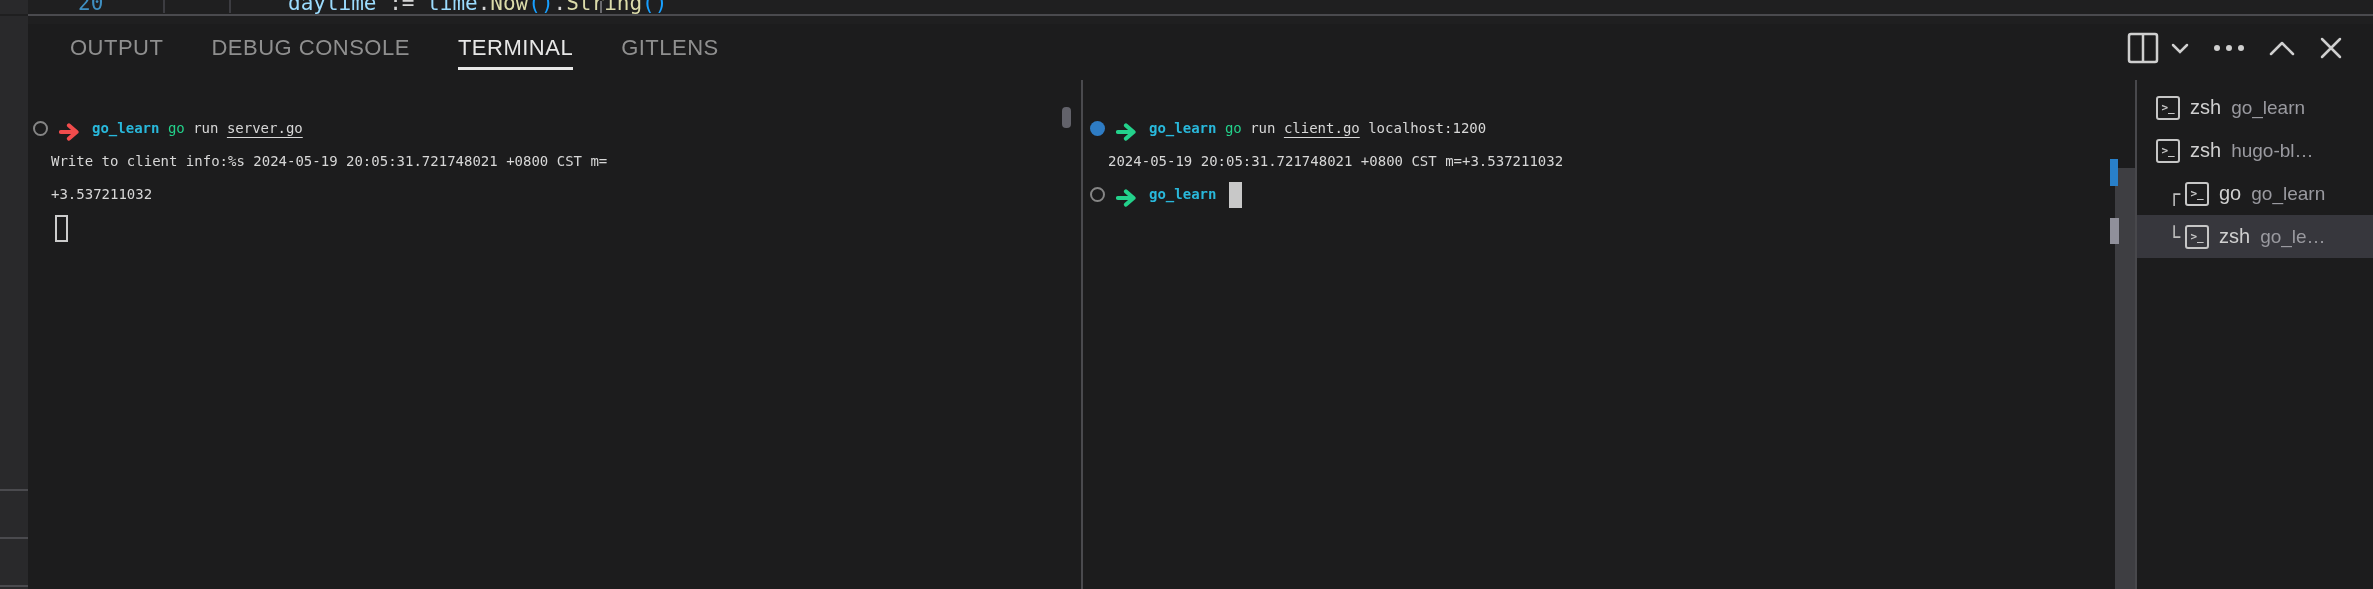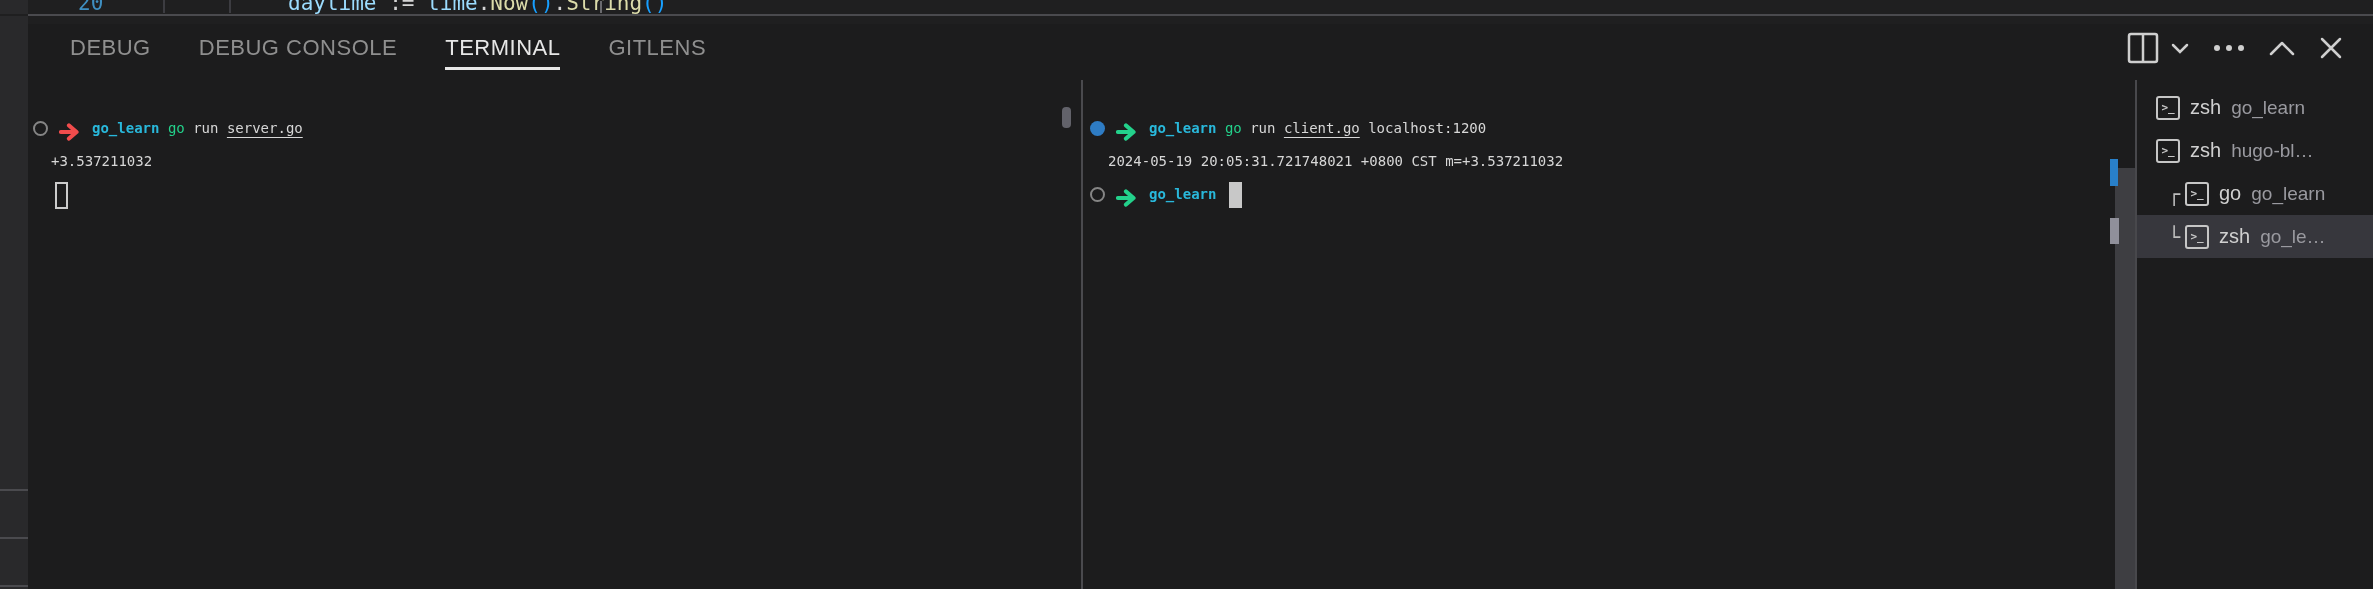--- a/index.html
+++ b/index.html
@@ -89,21 +89,21 @@
   </div>
   <div class="sash"></div>
 
   <div class="rail"></div>
   <div class="rail-line" style="top:489px"></div>
   <div class="rail-line" style="top:537px"></div>
   <div class="rail-line" style="top:585px"></div>
 
   <div class="tabbar" id="tabbar">
       <div class="tab">
-        <span>DEBUG</span>
+        <span>OUTPUT</span>
       </div>
       <div class="tab">
         <span>DEBUG CONSOLE</span>
       </div>
       <div class="tab active">
         <span>TERMINAL</span>
       </div>
       <div class="tab">
         <span>GITLENS</span>
       </div>
@@ -138,20 +138,21 @@
           <path d="M3 3 L21 21 M21 3 L3 21" fill="none" stroke="#cfcfcf" stroke-width="2.5" stroke-linecap="round"></path>
         </svg>
     </span>
   </div>
 
   <div class="term-area">
     <div class="pane pane-left" id="pane-left">
         <div class="tline command"><span class="deco hollow"></span><span class="arrowwrap"><svg width="25" height="18" viewBox="0 0 25 18">
               <path d="M2 9 H16 M10 2.5 L17.5 9 L10 15.5" fill="none" stroke="#f14c4c" stroke-width="4.2" stroke-linecap="round" stroke-linejoin="round"></path>
             </svg></span><span class="tok-b" style="color: rgb(41, 184, 219);">go_learn</span><span> </span><span style="color: rgb(35, 209, 139);">go</span><span> run </span><span class="tok-u">server.go</span></div>
+        <div class="tline output"><span>Write to client info:%s 2024-05-19 20:05:31.721748021 +0800 CST m=</span></div>
         <div class="tline output"><span>+3.537211032</span></div>
         <div class="tline cursorline"><span class="cursor-hollow"></span></div>
       </div>
     <div class="pane-divider"></div>
     <div class="pane pane-right" id="pane-right">
         <div class="tline command"><span class="deco blue"></span><span class="arrowwrap"><svg width="25" height="18" viewBox="0 0 25 18">
               <path d="M2 9 H16 M10 2.5 L17.5 9 L10 15.5" fill="none" stroke="#23d18b" stroke-width="4.2" stroke-linecap="round" stroke-linejoin="round"></path>
             </svg></span><span class="tok-b" style="color: rgb(41, 184, 219);">go_learn</span><span> </span><span style="color: rgb(35, 209, 139);">go</span><span> run </span><span class="tok-u">client.go</span><span> localhost:1200</span></div>
         <div class="tline output"><span>2024-05-19 20:05:31.721748021 +0800 CST m=+3.537211032</span></div>
         <div class="tline command"><span class="deco hollow"></span><span class="arrowwrap"><svg width="25" height="18" viewBox="0 0 25 18">

